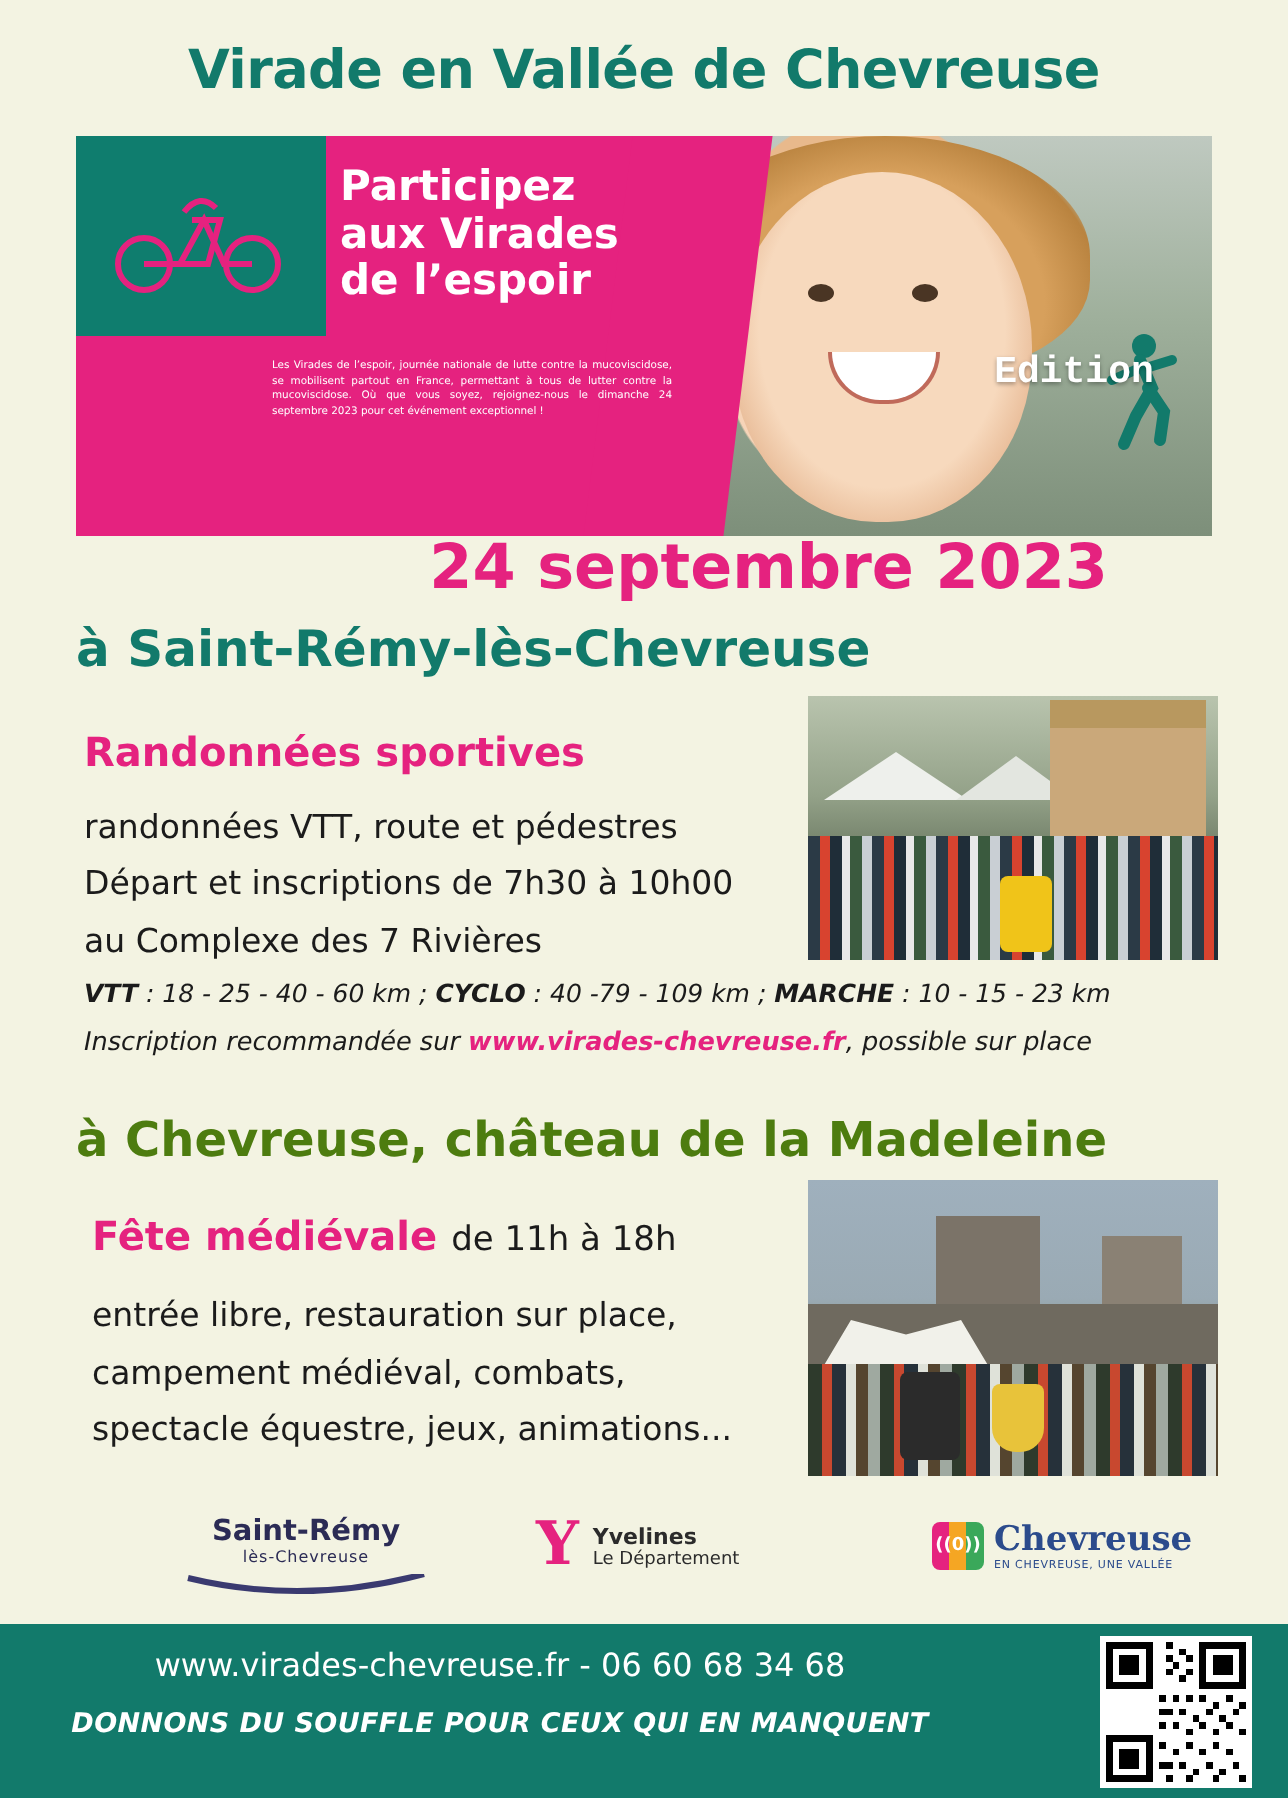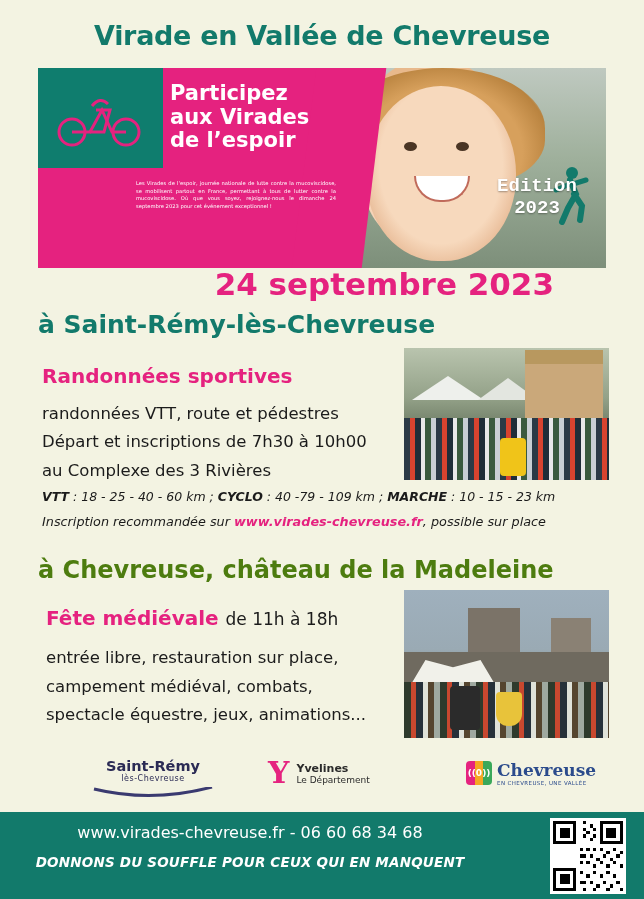--- a/index.html
+++ b/index.html
@@ -240,32 +240,31 @@
     <svg class="runner" viewBox="0 0 46 62">
       <circle cx="26" cy="9" r="6" fill="#127a6b"></circle>
       <path d="M24 16 L30 30 L22 44 L16 58" stroke="#127a6b" stroke-width="6" fill="none" stroke-linecap="round"></path>
       <path d="M28 30 L36 42 L34 56" stroke="#127a6b" stroke-width="6" fill="none" stroke-linecap="round"></path>
       <path d="M24 20 L10 26" stroke="#127a6b" stroke-width="5" fill="none" stroke-linecap="round"></path>
       <path d="M27 20 L40 16" stroke="#127a6b" stroke-width="5" fill="none" stroke-linecap="round"></path>
     </svg>
 
     <div class="edition">
       <div>Edition</div>
-      <div>2023</div>
     </div>
   </div>
 
   <div class="date-big">24 septembre 2023</div>
 
   <div class="sect1-title">à Saint-Rémy-lès-Chevreuse</div>
   <div class="sect1-sub">Randonnées sportives</div>
   <div class="sect1-lines">
     <div>randonnées  VTT,  route et pédestres</div>
     <div>Départ et inscriptions de 7h30 à 10h00</div>
-    <div>au Complexe des 3 Rivières</div>
+    <div>au Complexe des 7 Rivières</div>
   </div>
 
   <div class="sect1-dist">
     <b>VTT</b><span> : 18 - 25 - 40 - 60 km ; </span><b>CYCLO</b><span> : 40 -79 - 109 km ; </span><b>MARCHE</b><span> : 10 - 15 - 23 km</span>
   </div>
 
   <div class="sect1-insc">
     <span>Inscription recommandée sur </span><a class="url" href="#" style="text-decoration:none;">www.virades-chevreuse.fr</a><span>, possible sur place</span>
   </div>
 

